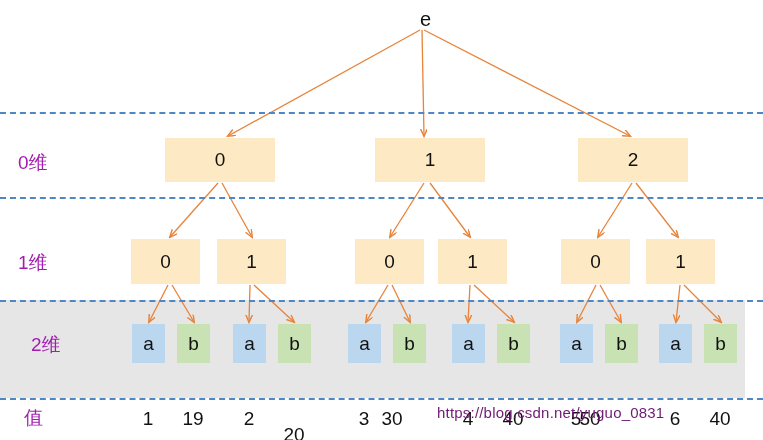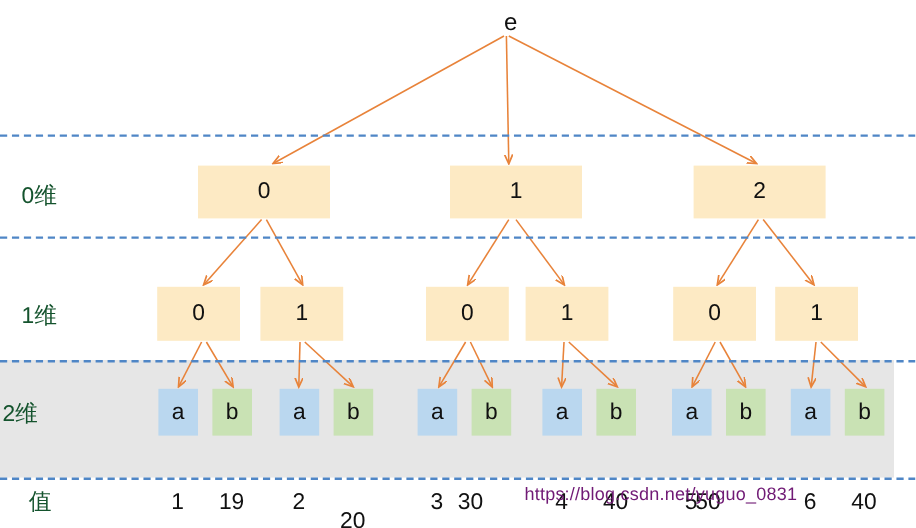--- a/index.html
+++ b/index.html
@@ -31,21 +31,21 @@
   .dashline {
     position: absolute;
     left: 0;
     width: 763px;
     height: 0;
     border-top: 2px dashed #4f86c6;
   }
   .row-label {
     position: absolute;
     font-size: 19px;
-    color: #14532d;
+    color: #a21caf;
     letter-spacing: 0px;
     white-space: nowrap;
   }
   .node-box {
     position: absolute;
     background: #fdeac4;
     display: flex;
     align-items: center;
     justify-content: center;
     font-size: 19px;
@@ -126,21 +126,21 @@
 
   <div id="dividers">
       <div class="dashline" style="top: 112px; border-top-color: rgb(79, 134, 198);"></div>
       <div class="dashline" style="top: 197px; border-top-color: rgb(79, 134, 198);"></div>
       <div class="dashline" style="top: 300px; border-top-color: rgb(79, 134, 198);"></div>
       <div class="dashline" style="top: 398px; border-top-color: rgb(79, 134, 198);"></div>
     </div>
   <div id="row-labels">
       <div class="row-label" style="left: 18px; top: 150px;">0维</div>
       <div class="row-label" style="left: 18px; top: 250px;">1维</div>
-      <div class="row-label" style="left: 2px; top: 332px;">2维</div>
+      <div class="row-label" style="left: 31px; top: 332px;">2维</div>
       <div class="row-label" style="left: 24px; top: 405px;">值</div>
     </div>
   <div id="level0-nodes">
       <div class="node-box" style="left: 165px; top: 138px; width: 110px; height: 44px; background: rgb(253, 234, 196);">0</div>
       <div class="node-box" style="left: 375px; top: 138px; width: 110px; height: 44px; background: rgb(253, 234, 196);">1</div>
       <div class="node-box" style="left: 578px; top: 138px; width: 110px; height: 44px; background: rgb(253, 234, 196);">2</div>
     </div>
   <div id="level1-nodes">
       <div class="node-box" style="left: 131px; top: 239px; width: 69px; height: 45px; background: rgb(253, 234, 196);">0</div>
       <div class="node-box" style="left: 217px; top: 239px; width: 69px; height: 45px; background: rgb(253, 234, 196);">1</div>

